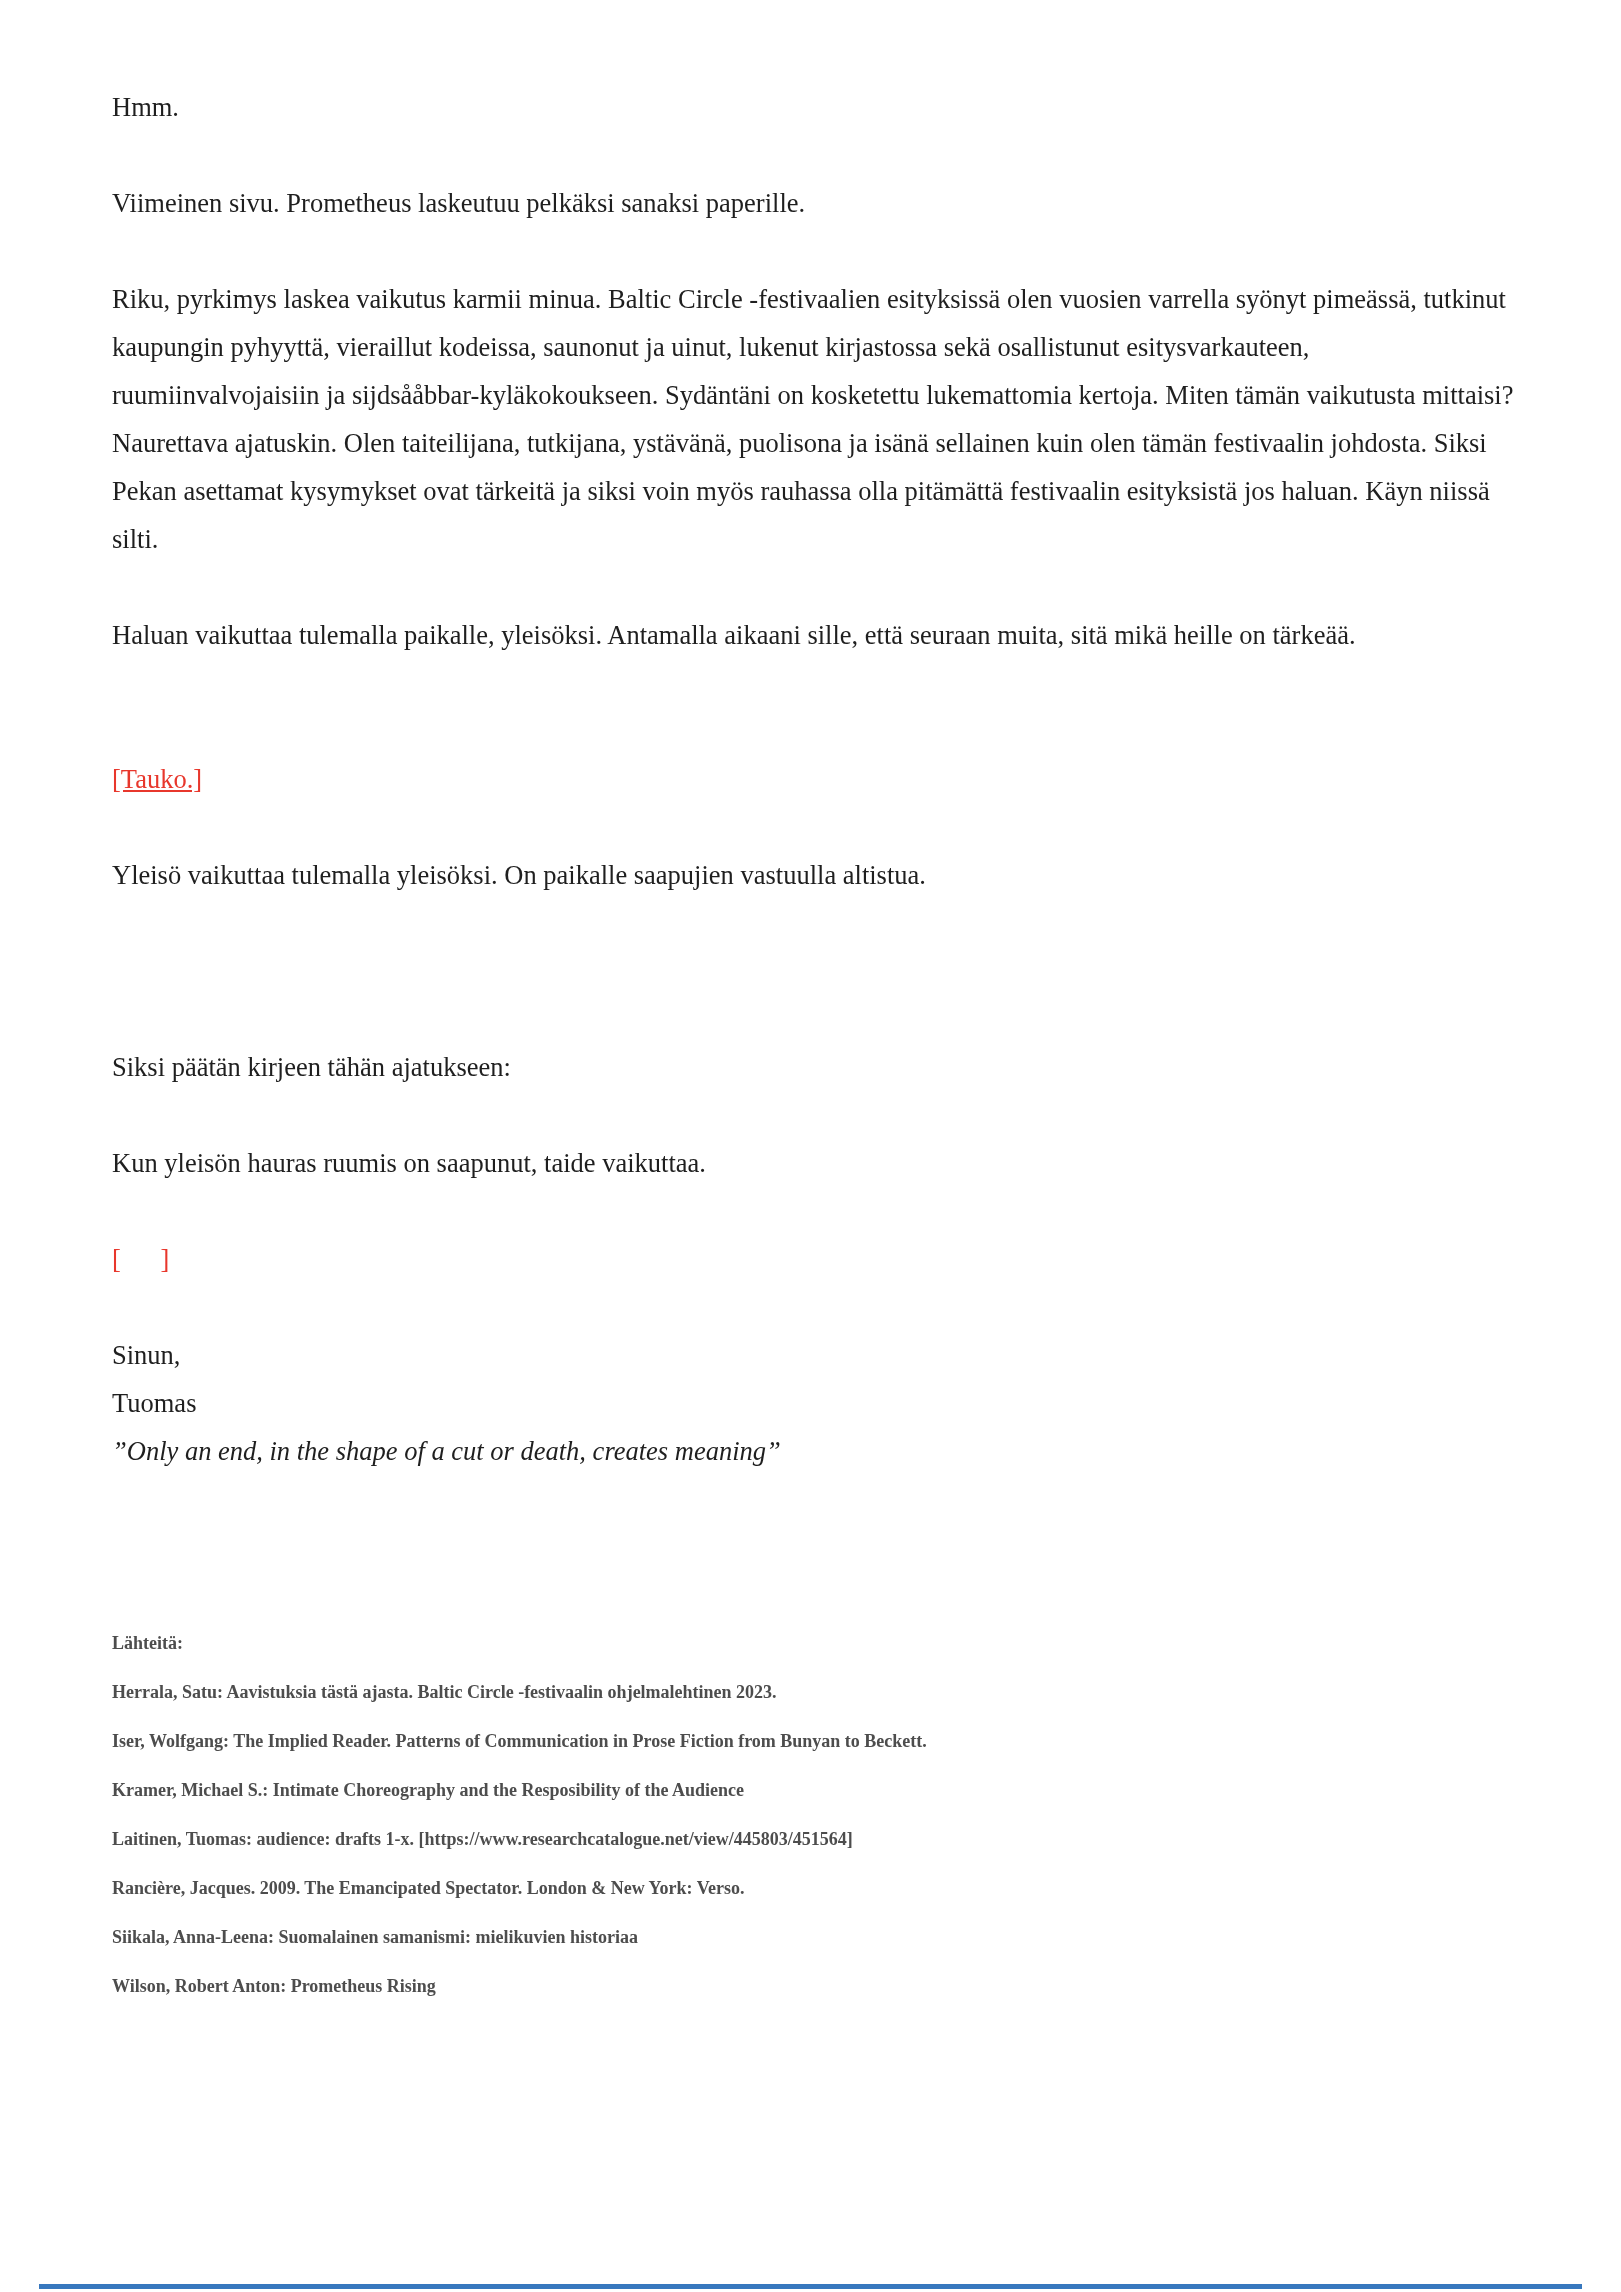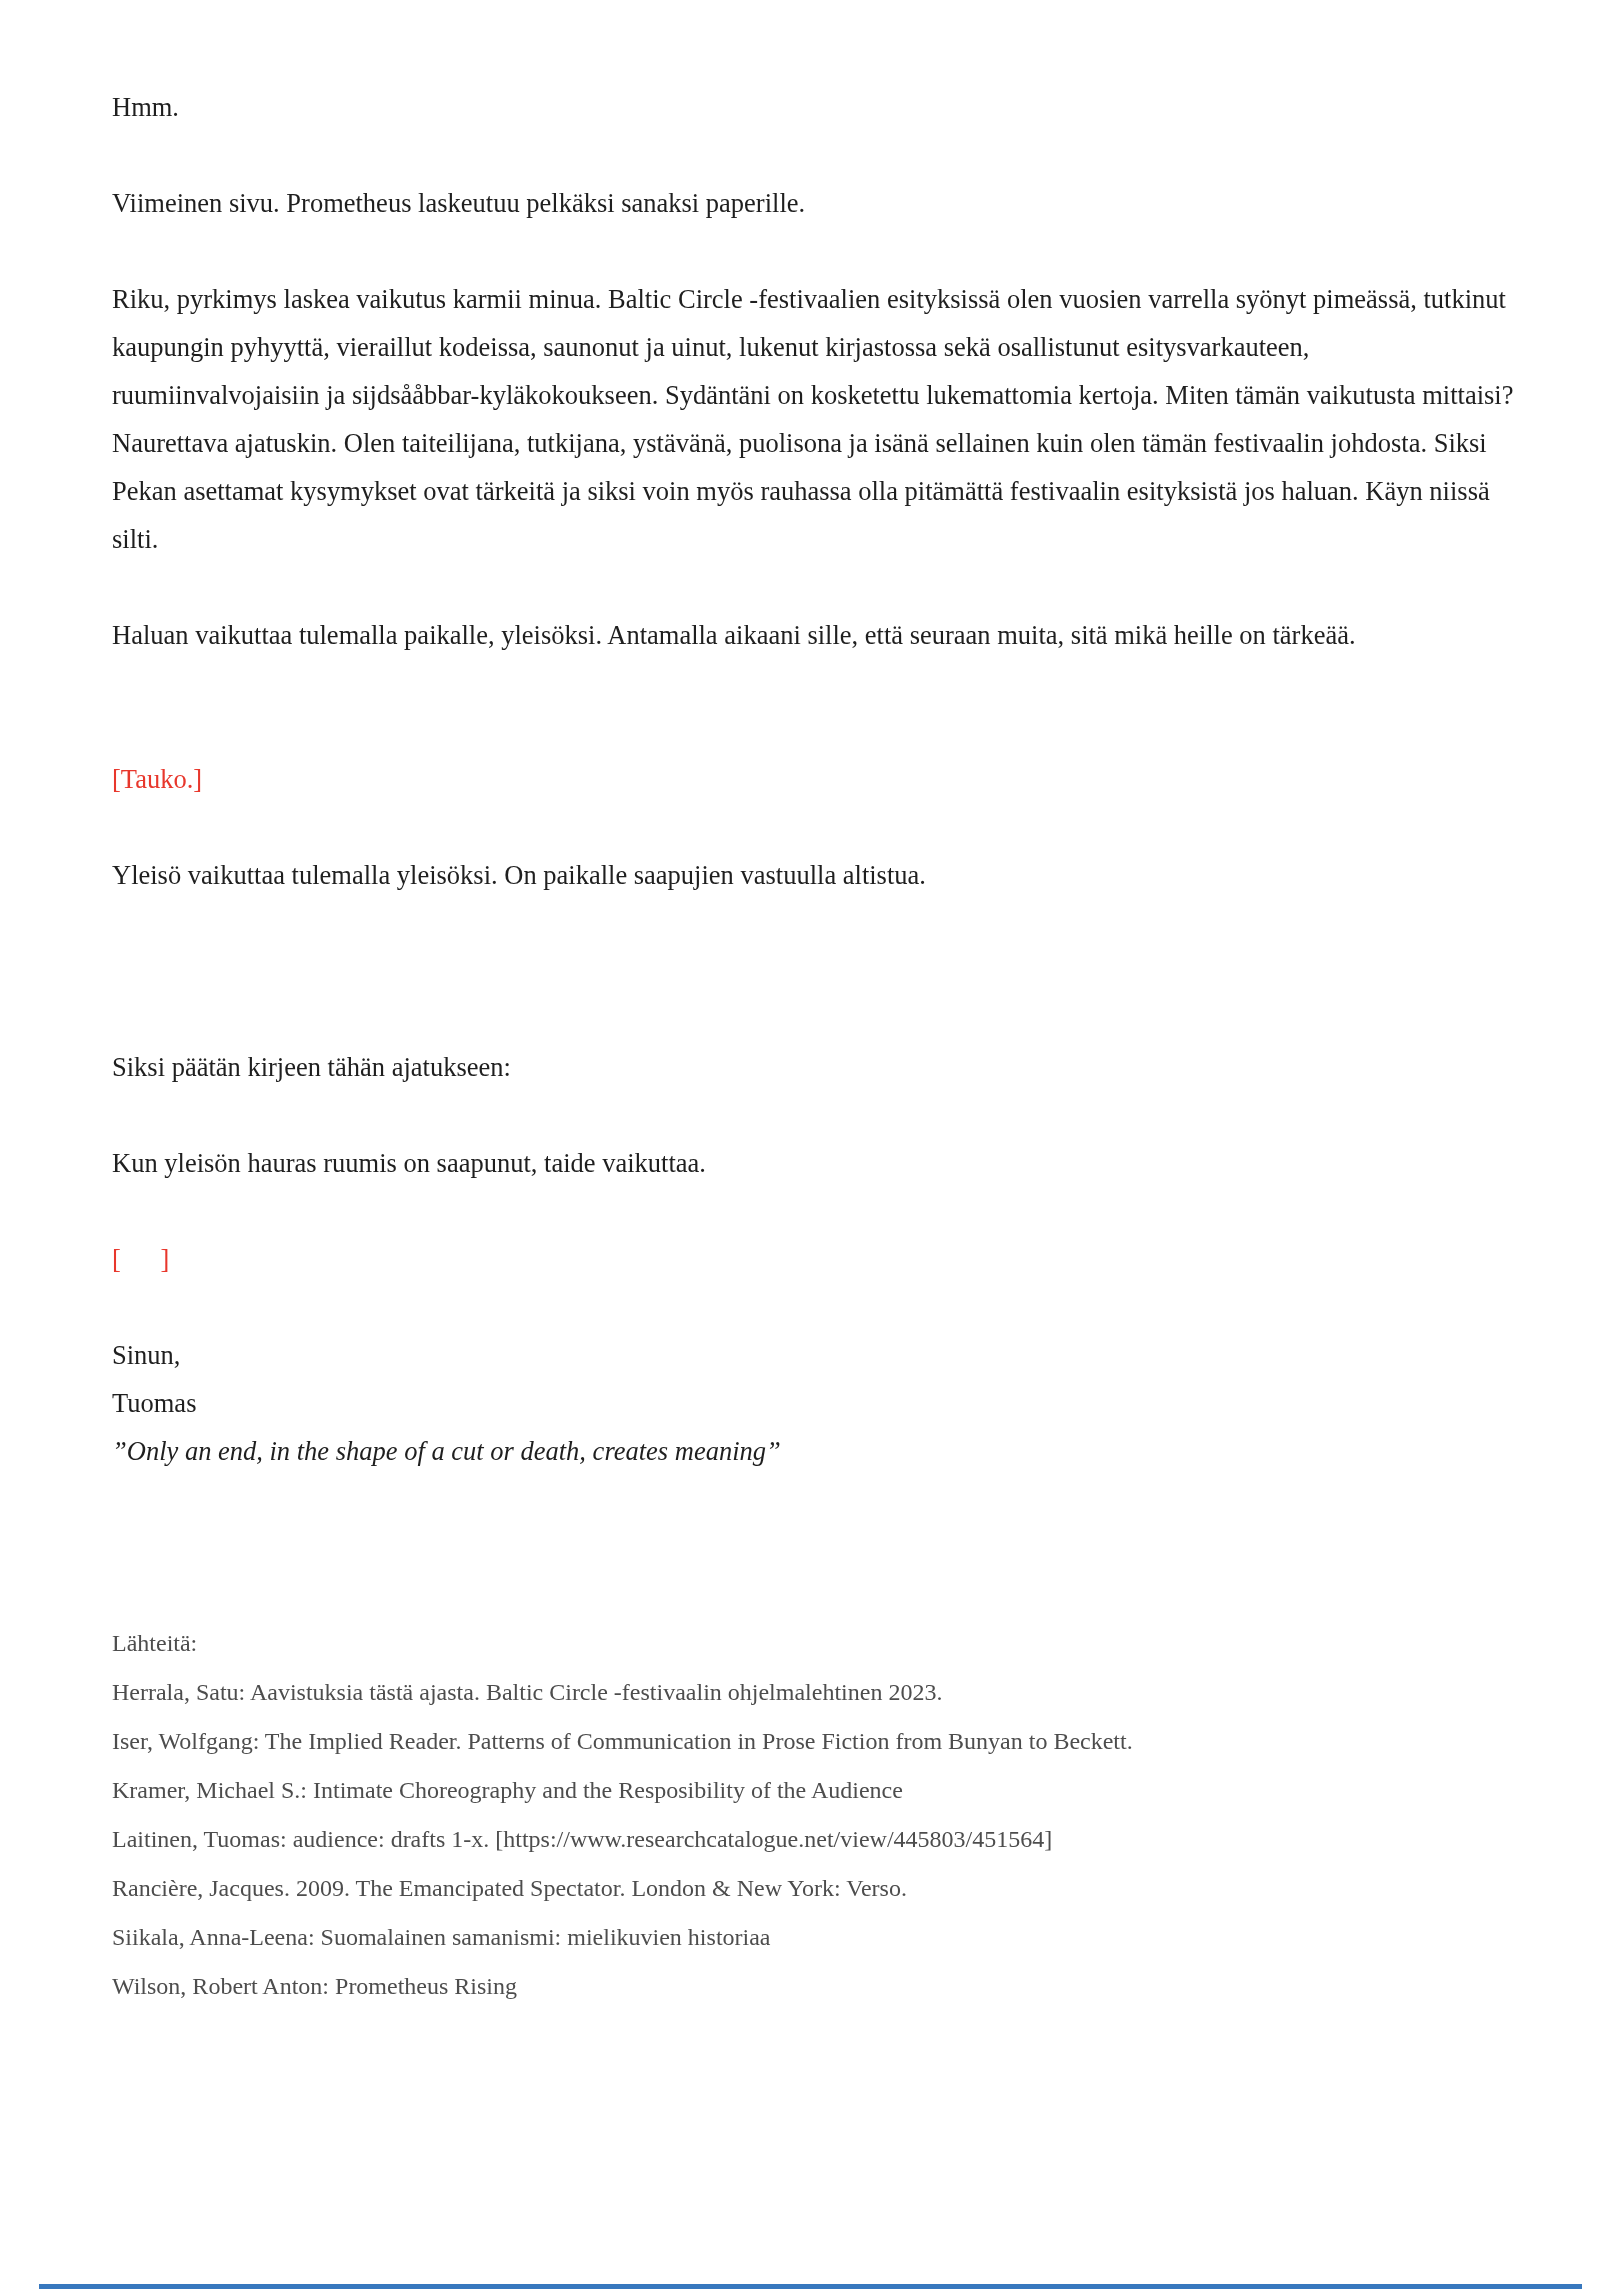--- a/index.html
+++ b/index.html
@@ -24,28 +24,29 @@
     height:2293px;
     padding:83px 99px 0 112px;
   }
   p{margin:0;}
   .body{
     font-size:26.5px;
     line-height:48px;
     color:var(--body-text);
   }
   .ref{
-    font-size:24px;
+    font-size:18px;
     line-height:49px;
     color:var(--reference-text);
+    font-weight:bold;
   }
   .red{color:var(--accent-red);}
   .quote{font-style:italic;}
   .mt-1{margin-top:48px;}
-  .mt-2{margin-top:96px;}
+  .mt-2{margin-top:96px;text-decoration:underline;}
   .mt-3{margin-top:144px;}
   .footer-rule{
     position:absolute;
     left:39px;
     right:39px;
     bottom:3.9px;
     height:4.9px;
     background:var(--footer-line);
   }
 </style>

